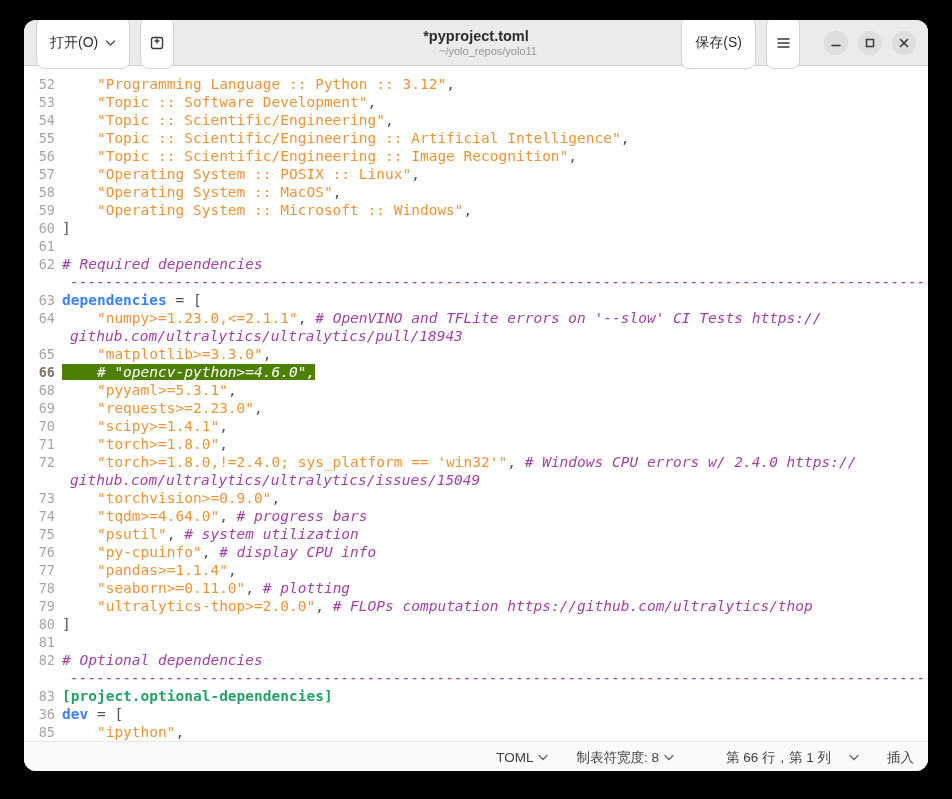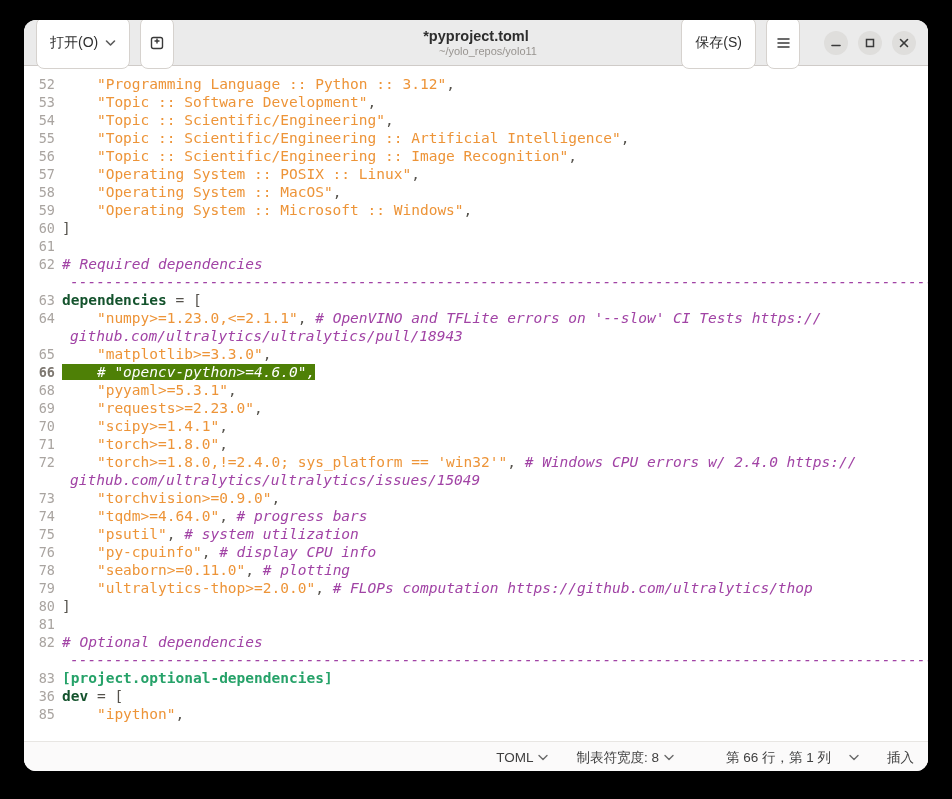--- a/index.html
+++ b/index.html
@@ -36,21 +36,21 @@
   .row { display:flex; height:18px; line-height:18px; }
   .gutter { flex:none; width:31px; text-align:right; color:#a9a4a0;
             font-size:13.5px; }
   .row.cur .gutter { color:#7e7871; font-weight:bold; }
   .code { flex:1; white-space:pre; overflow:hidden; padding-left:7px; color:#55524c; }
   .code.cont { padding-left:15px; }
   .t-txt { color:#55524c; }
   .t-pun { color:#55524c; }
   .t-str { color:#ed9438; }
   .t-com { color:#a143a5; font-style:italic; }
-  .t-key { color:#14532d; font-weight:bold; }
+  .t-key { color:#3b82f6; font-weight:bold; }
   .t-hed { color:#26a269; font-weight:bold; }
   .t-sel { background:#4e8006; color:#ffffff; font-style:italic; }
 
   
   .statusbar { height:32px; background:#fbfafa; border-top:1px solid #e8e6e3;
                display:flex; align-items:center; justify-content:flex-end;
                padding-right:14px; font-size:13.5px; color:#3f3f3f; }
   .sb-item { display:flex; align-items:center; gap:5px; cursor:pointer; }
   .sb-gap-a { margin-left:28px; }
   .sb-gap-b { margin-left:52px; }
@@ -220,20 +220,24 @@
         </div>
         <div class="row">
           <div class="gutter">75</div>
           <div class="code"><span class="t-txt">    </span><span class="t-str">"psutil"</span><span class="t-pun">, </span><span class="t-com"># system utilization</span></div>
         </div>
         <div class="row">
           <div class="gutter">76</div>
           <div class="code"><span class="t-txt">    </span><span class="t-str">"py-cpuinfo"</span><span class="t-pun">, </span><span class="t-com"># display CPU info</span></div>
         </div>
         <div class="row">
+          <div class="gutter">77</div>
+          <div class="code"><span class="t-txt">    </span><span class="t-str">"pandas&gt;=1.1.4"</span><span class="t-pun">,</span></div>
+        </div>
+        <div class="row">
           <div class="gutter">78</div>
           <div class="code"><span class="t-txt">    </span><span class="t-str">"seaborn&gt;=0.11.0"</span><span class="t-pun">, </span><span class="t-com"># plotting</span></div>
         </div>
         <div class="row">
           <div class="gutter">79</div>
           <div class="code"><span class="t-txt">    </span><span class="t-str">"ultralytics-thop&gt;=2.0.0"</span><span class="t-pun">, </span><span class="t-com"># FLOPs computation https://github.com/ultralytics/thop</span></div>
         </div>
         <div class="row">
           <div class="gutter">80</div>
           <div class="code"><span class="t-pun">]</span></div>

